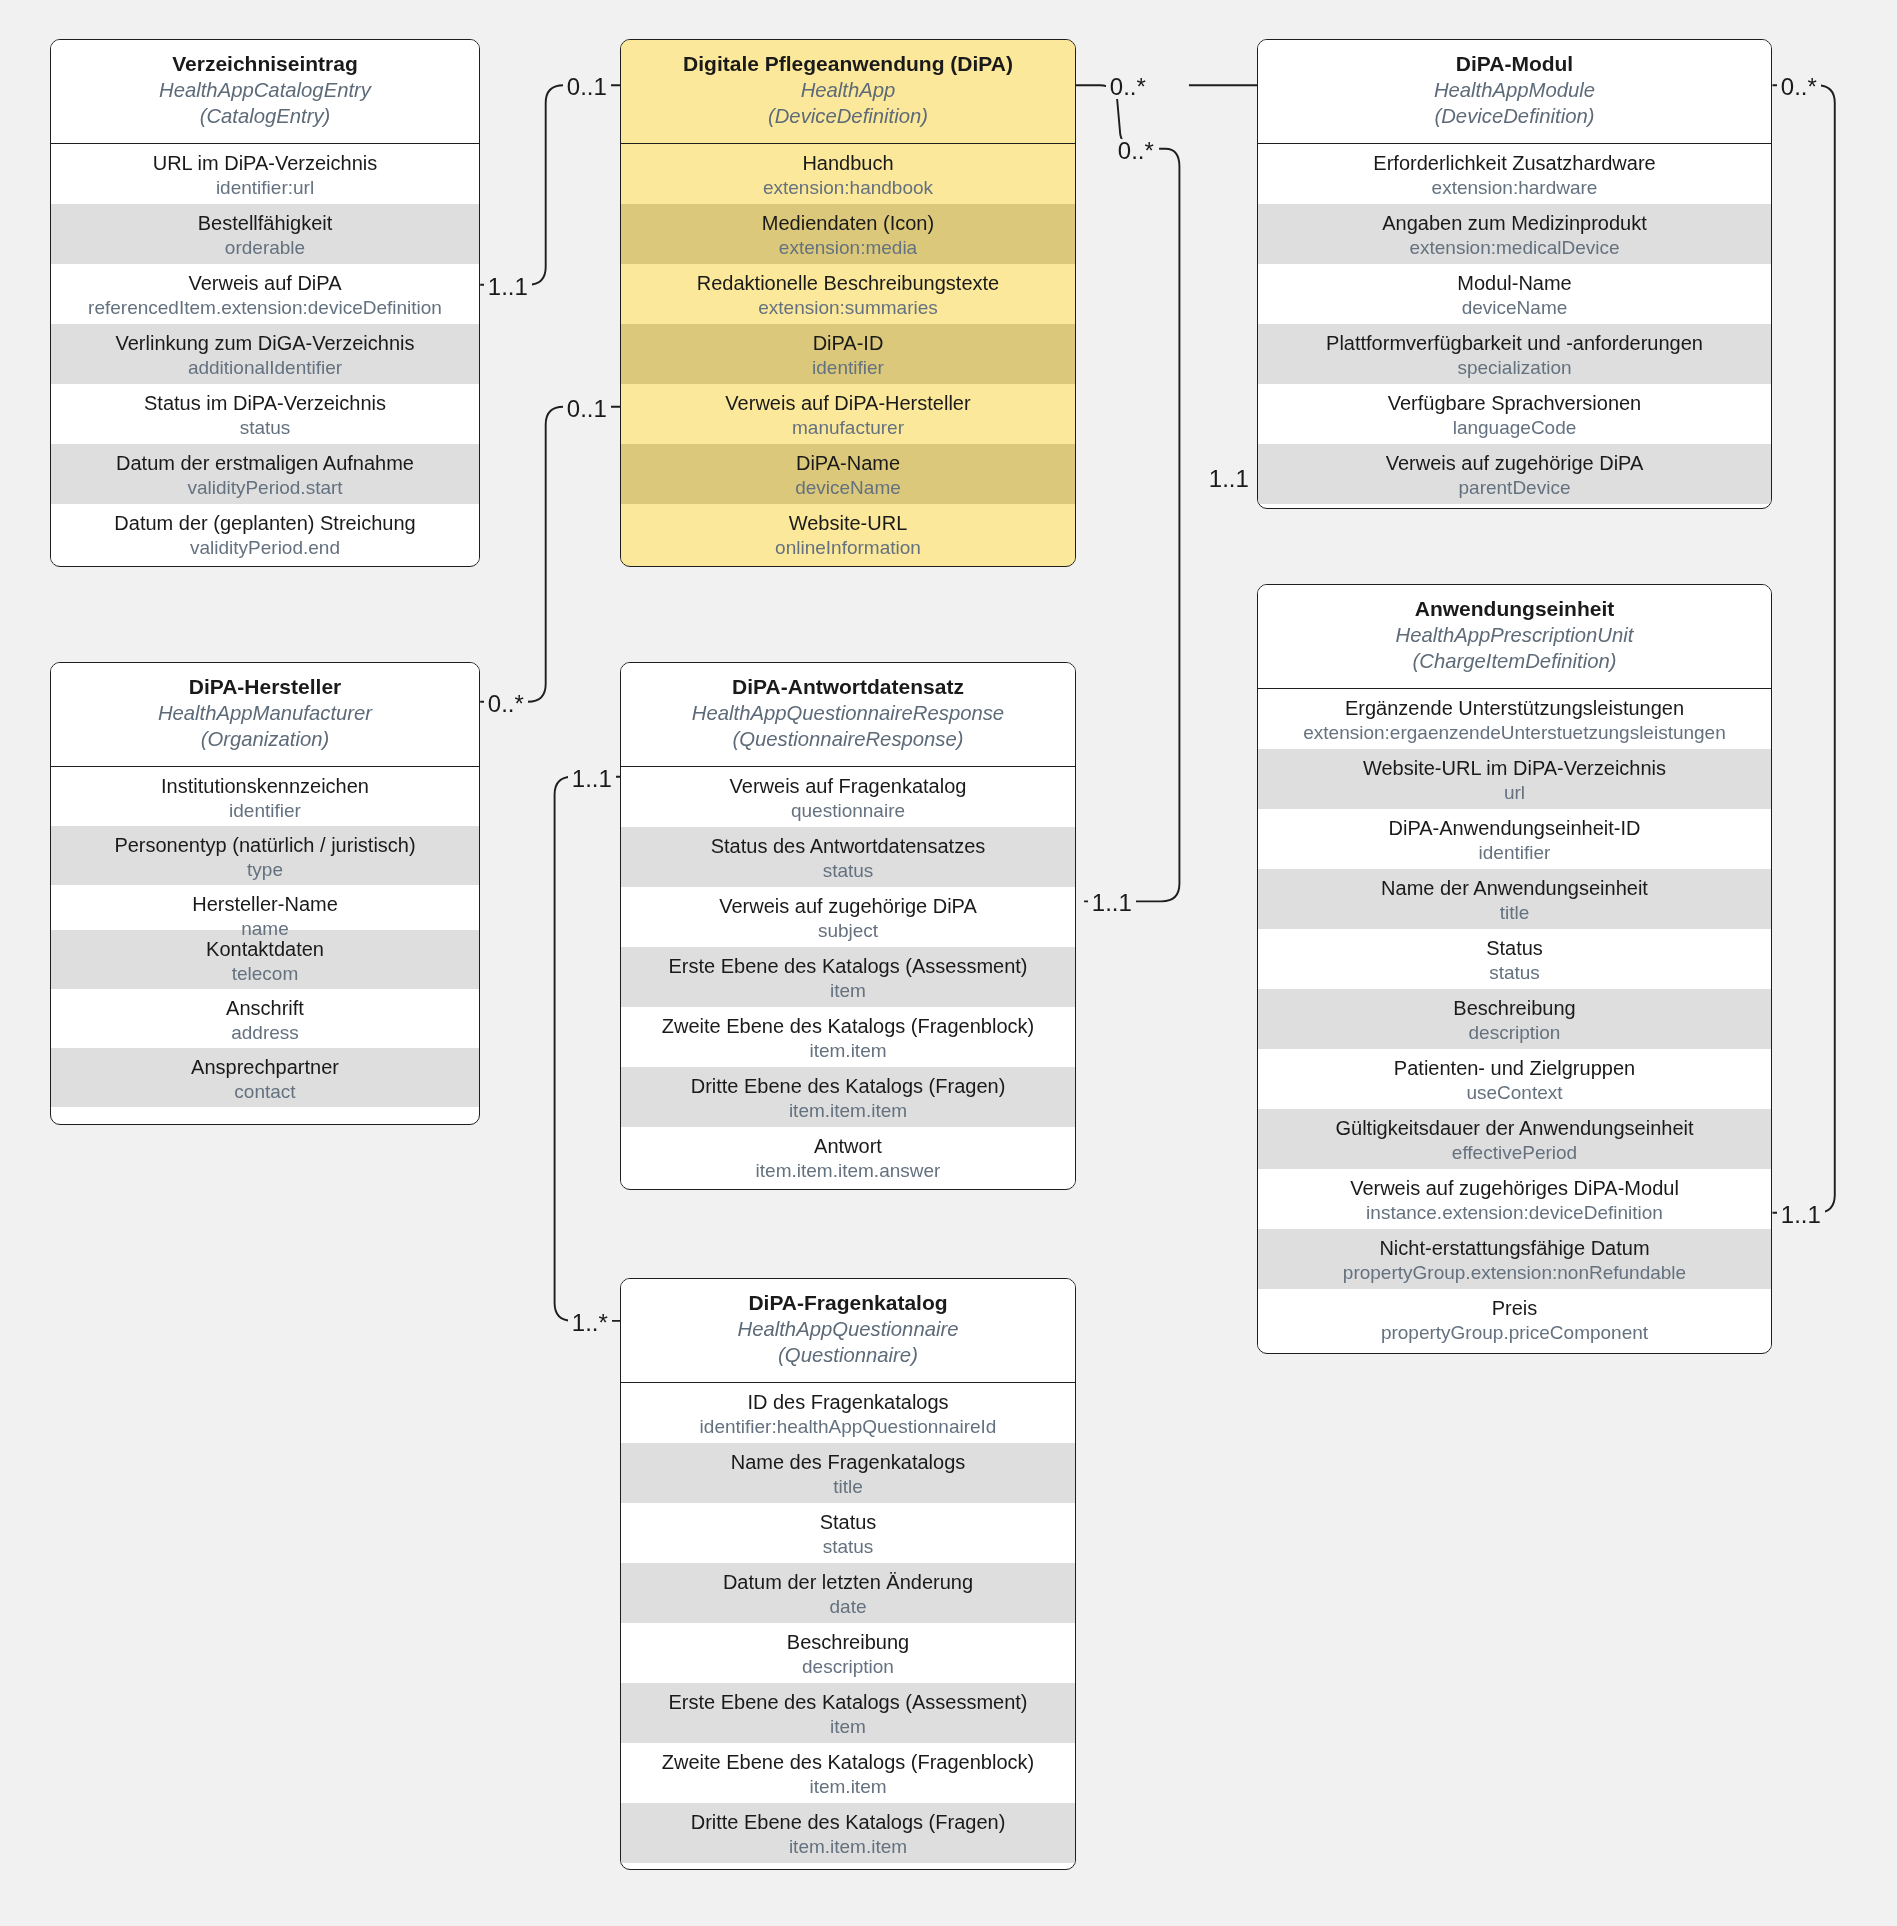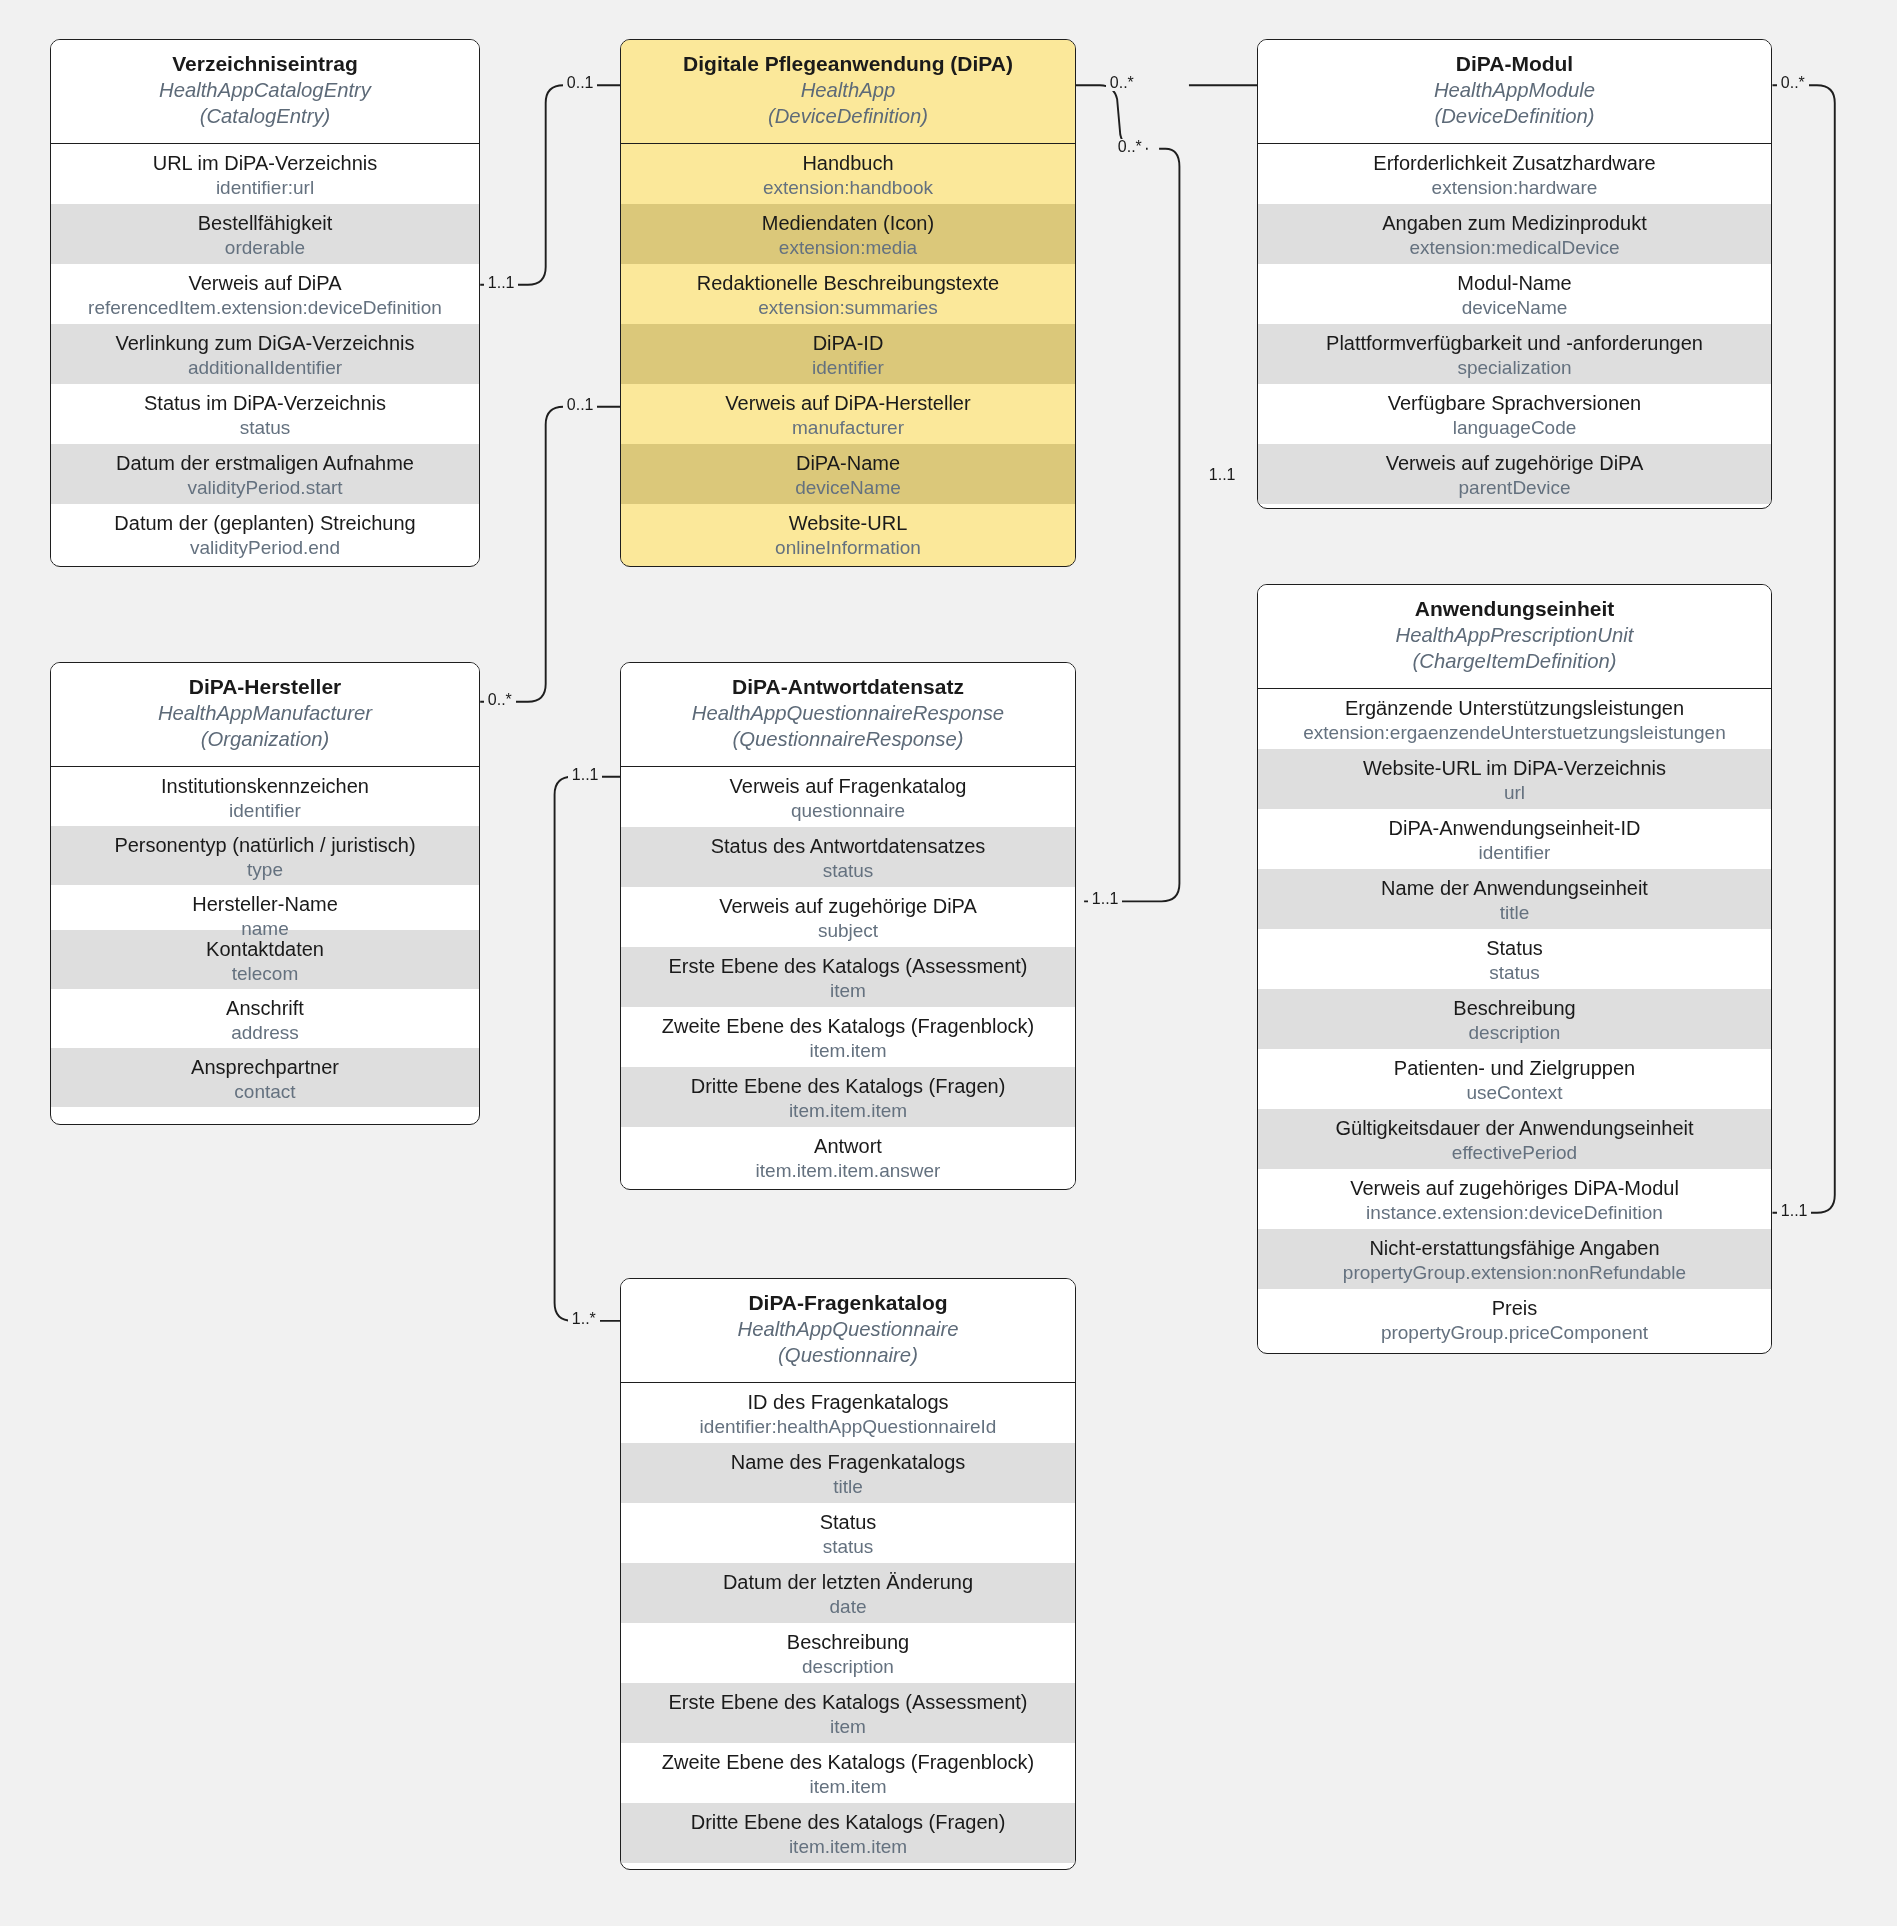--- a/index.html
+++ b/index.html
@@ -46,21 +46,21 @@
 
   
   .hl{background:#fbe89a;}
   .hl .hdr{background:#fbe89a;}
   .hl .row:nth-child(odd){background:#fbe89a;}
   .hl .row:nth-child(even){background:#dbc87a;}
 
   
   .card{
     position:absolute;
-    font-size:16px;
+    font-size:24px;
     color:#1a1a1a;
     background:#f1f1f1;
     padding:0 3.8px;
     white-space:nowrap;
     line-height:1;
   }
 </style>
 </head>
 <body>
 
@@ -302,21 +302,21 @@
         </div>
       <div class="row" style="height: 60px;">
           <div class="lab">Gültigkeitsdauer der Anwendungseinheit</div>
           <div class="fld">effectivePeriod</div>
         </div>
       <div class="row" style="height: 60px;">
           <div class="lab">Verweis auf zugehöriges DiPA-Modul</div>
           <div class="fld">instance.extension:deviceDefinition</div>
         </div>
       <div class="row" style="height: 60px;">
-          <div class="lab">Nicht-erstattungsfähige Angaben</div>
+          <div class="lab">Nicht-erstattungsfähige Datum</div>
           <div class="fld">propertyGroup.extension:nonRefundable</div>
         </div>
       <div class="row" style="height: 60px;">
           <div class="lab">Preis</div>
           <div class="fld">propertyGroup.priceComponent</div>
         </div>
     </div>
   </div>
 
   <div class="uml plain" style="left:620px;top:1278px;width:456px;height:592px;">

